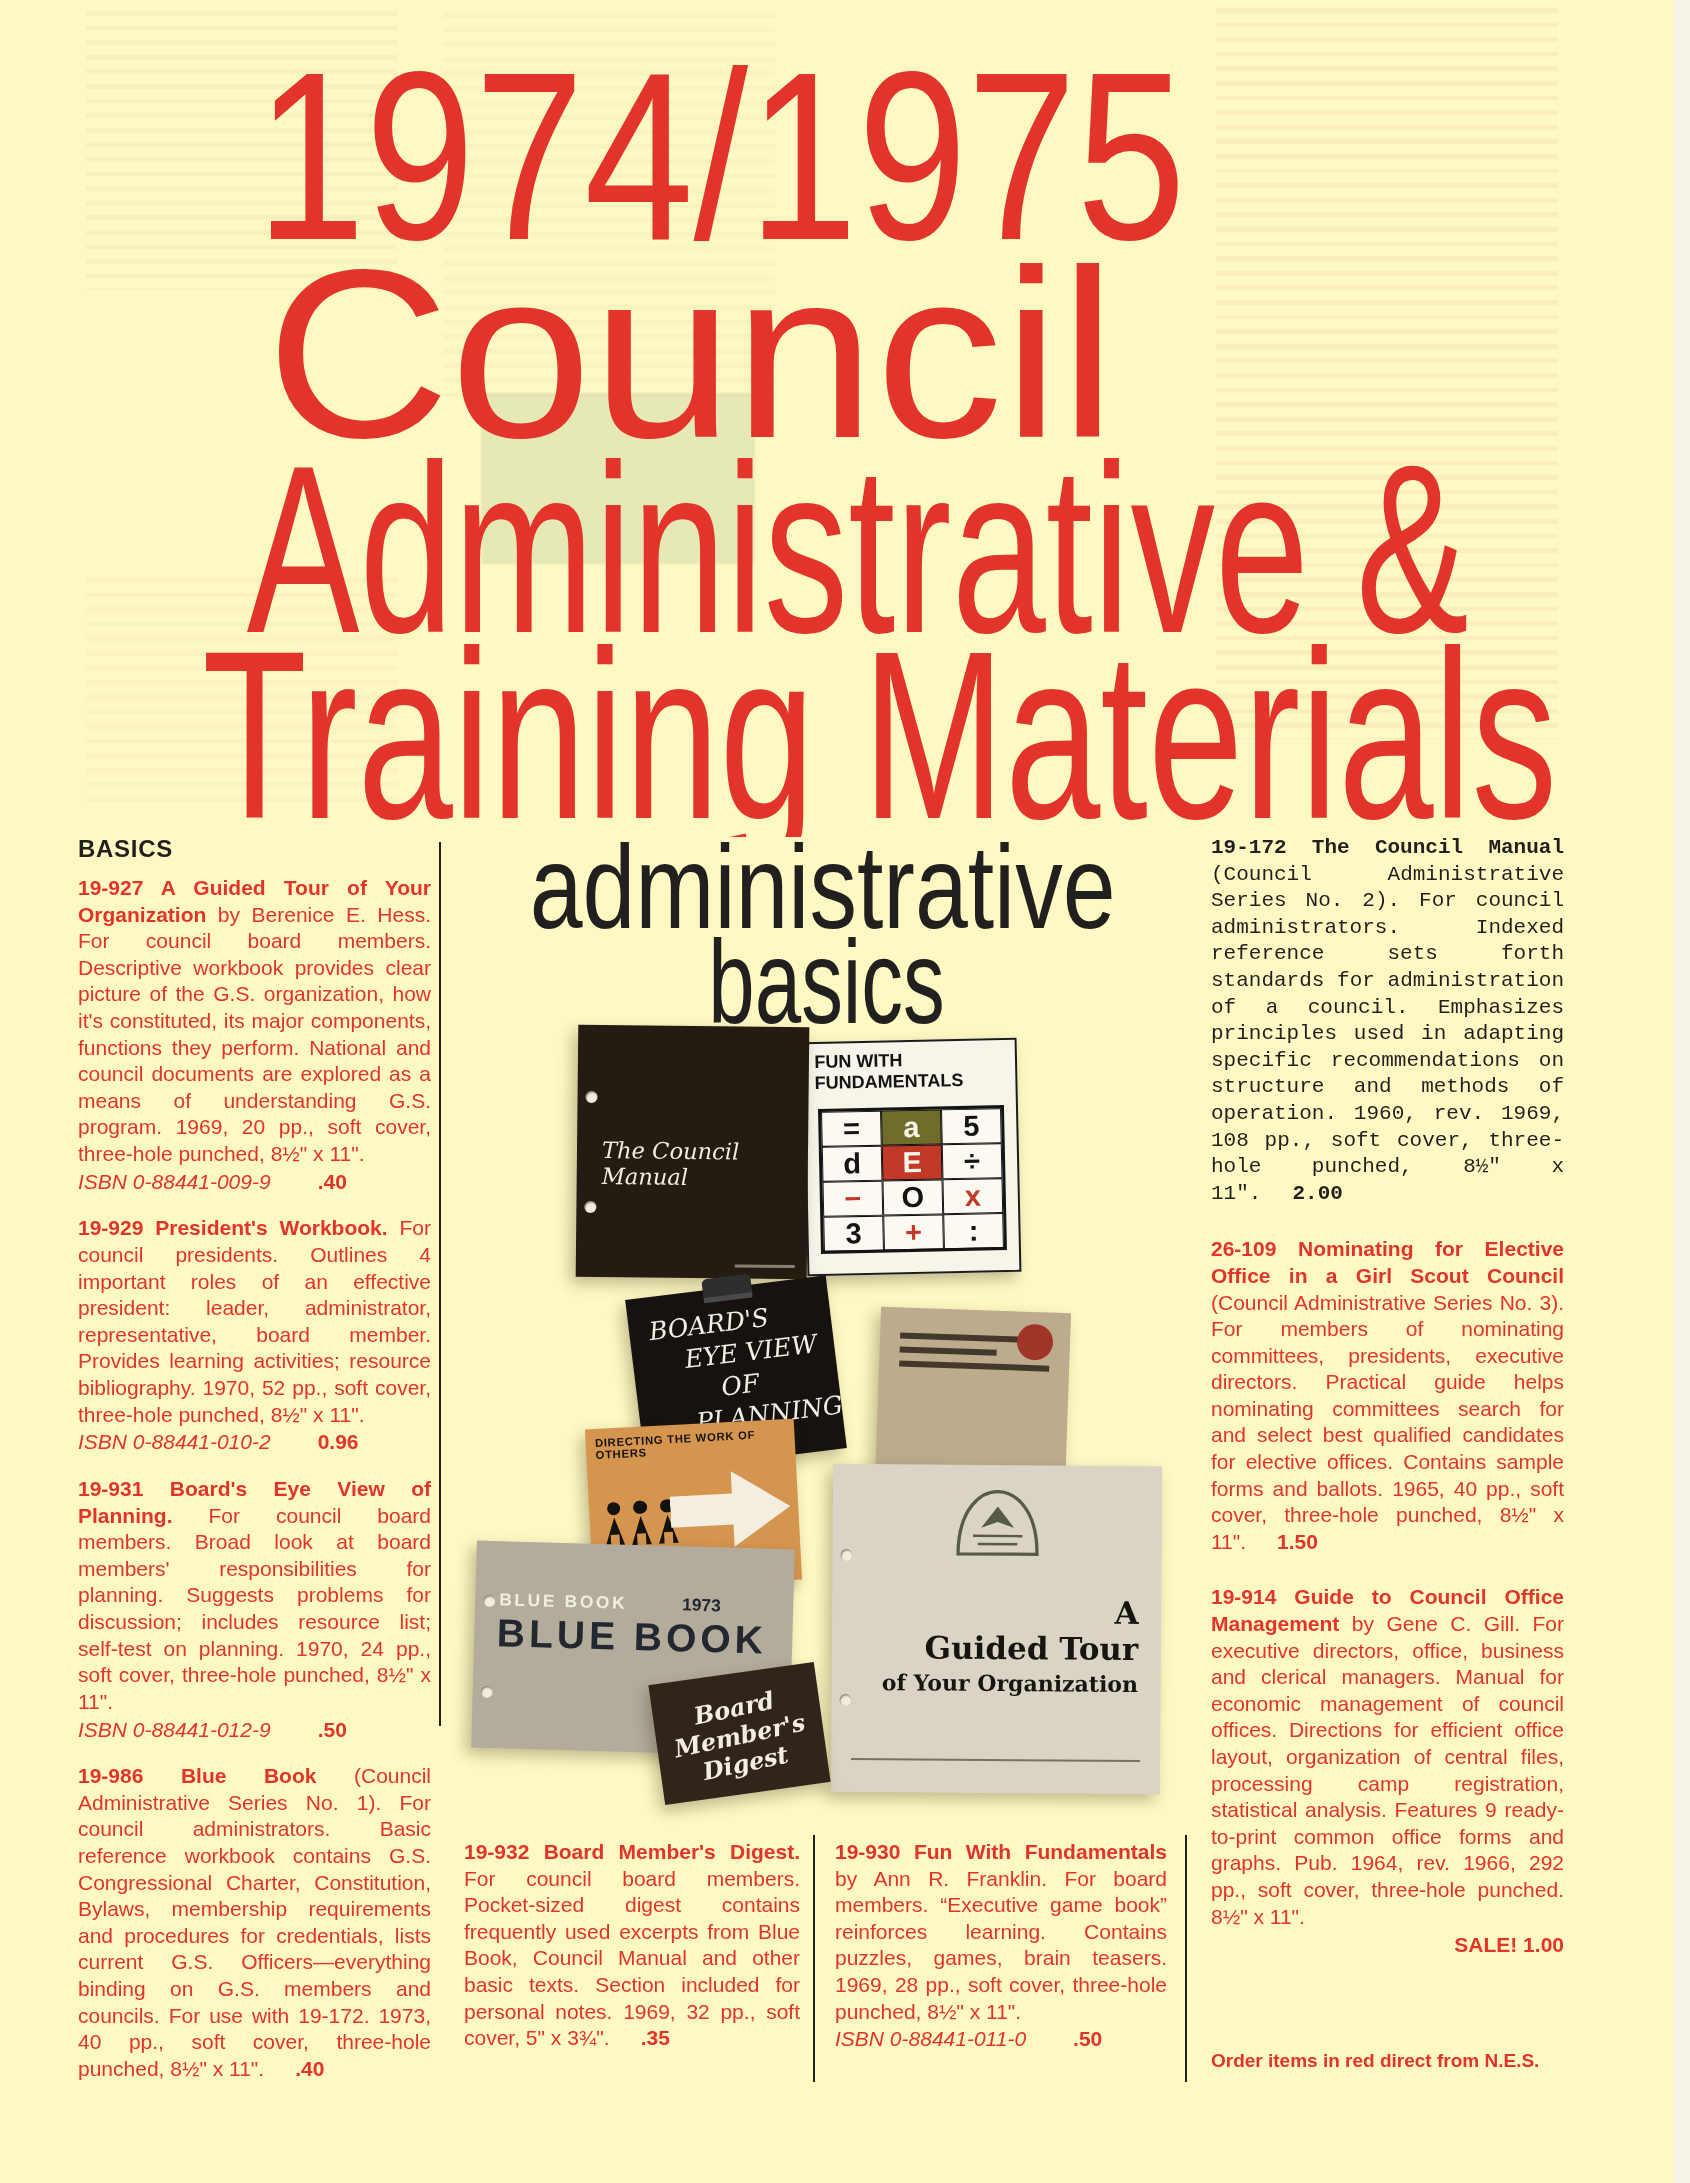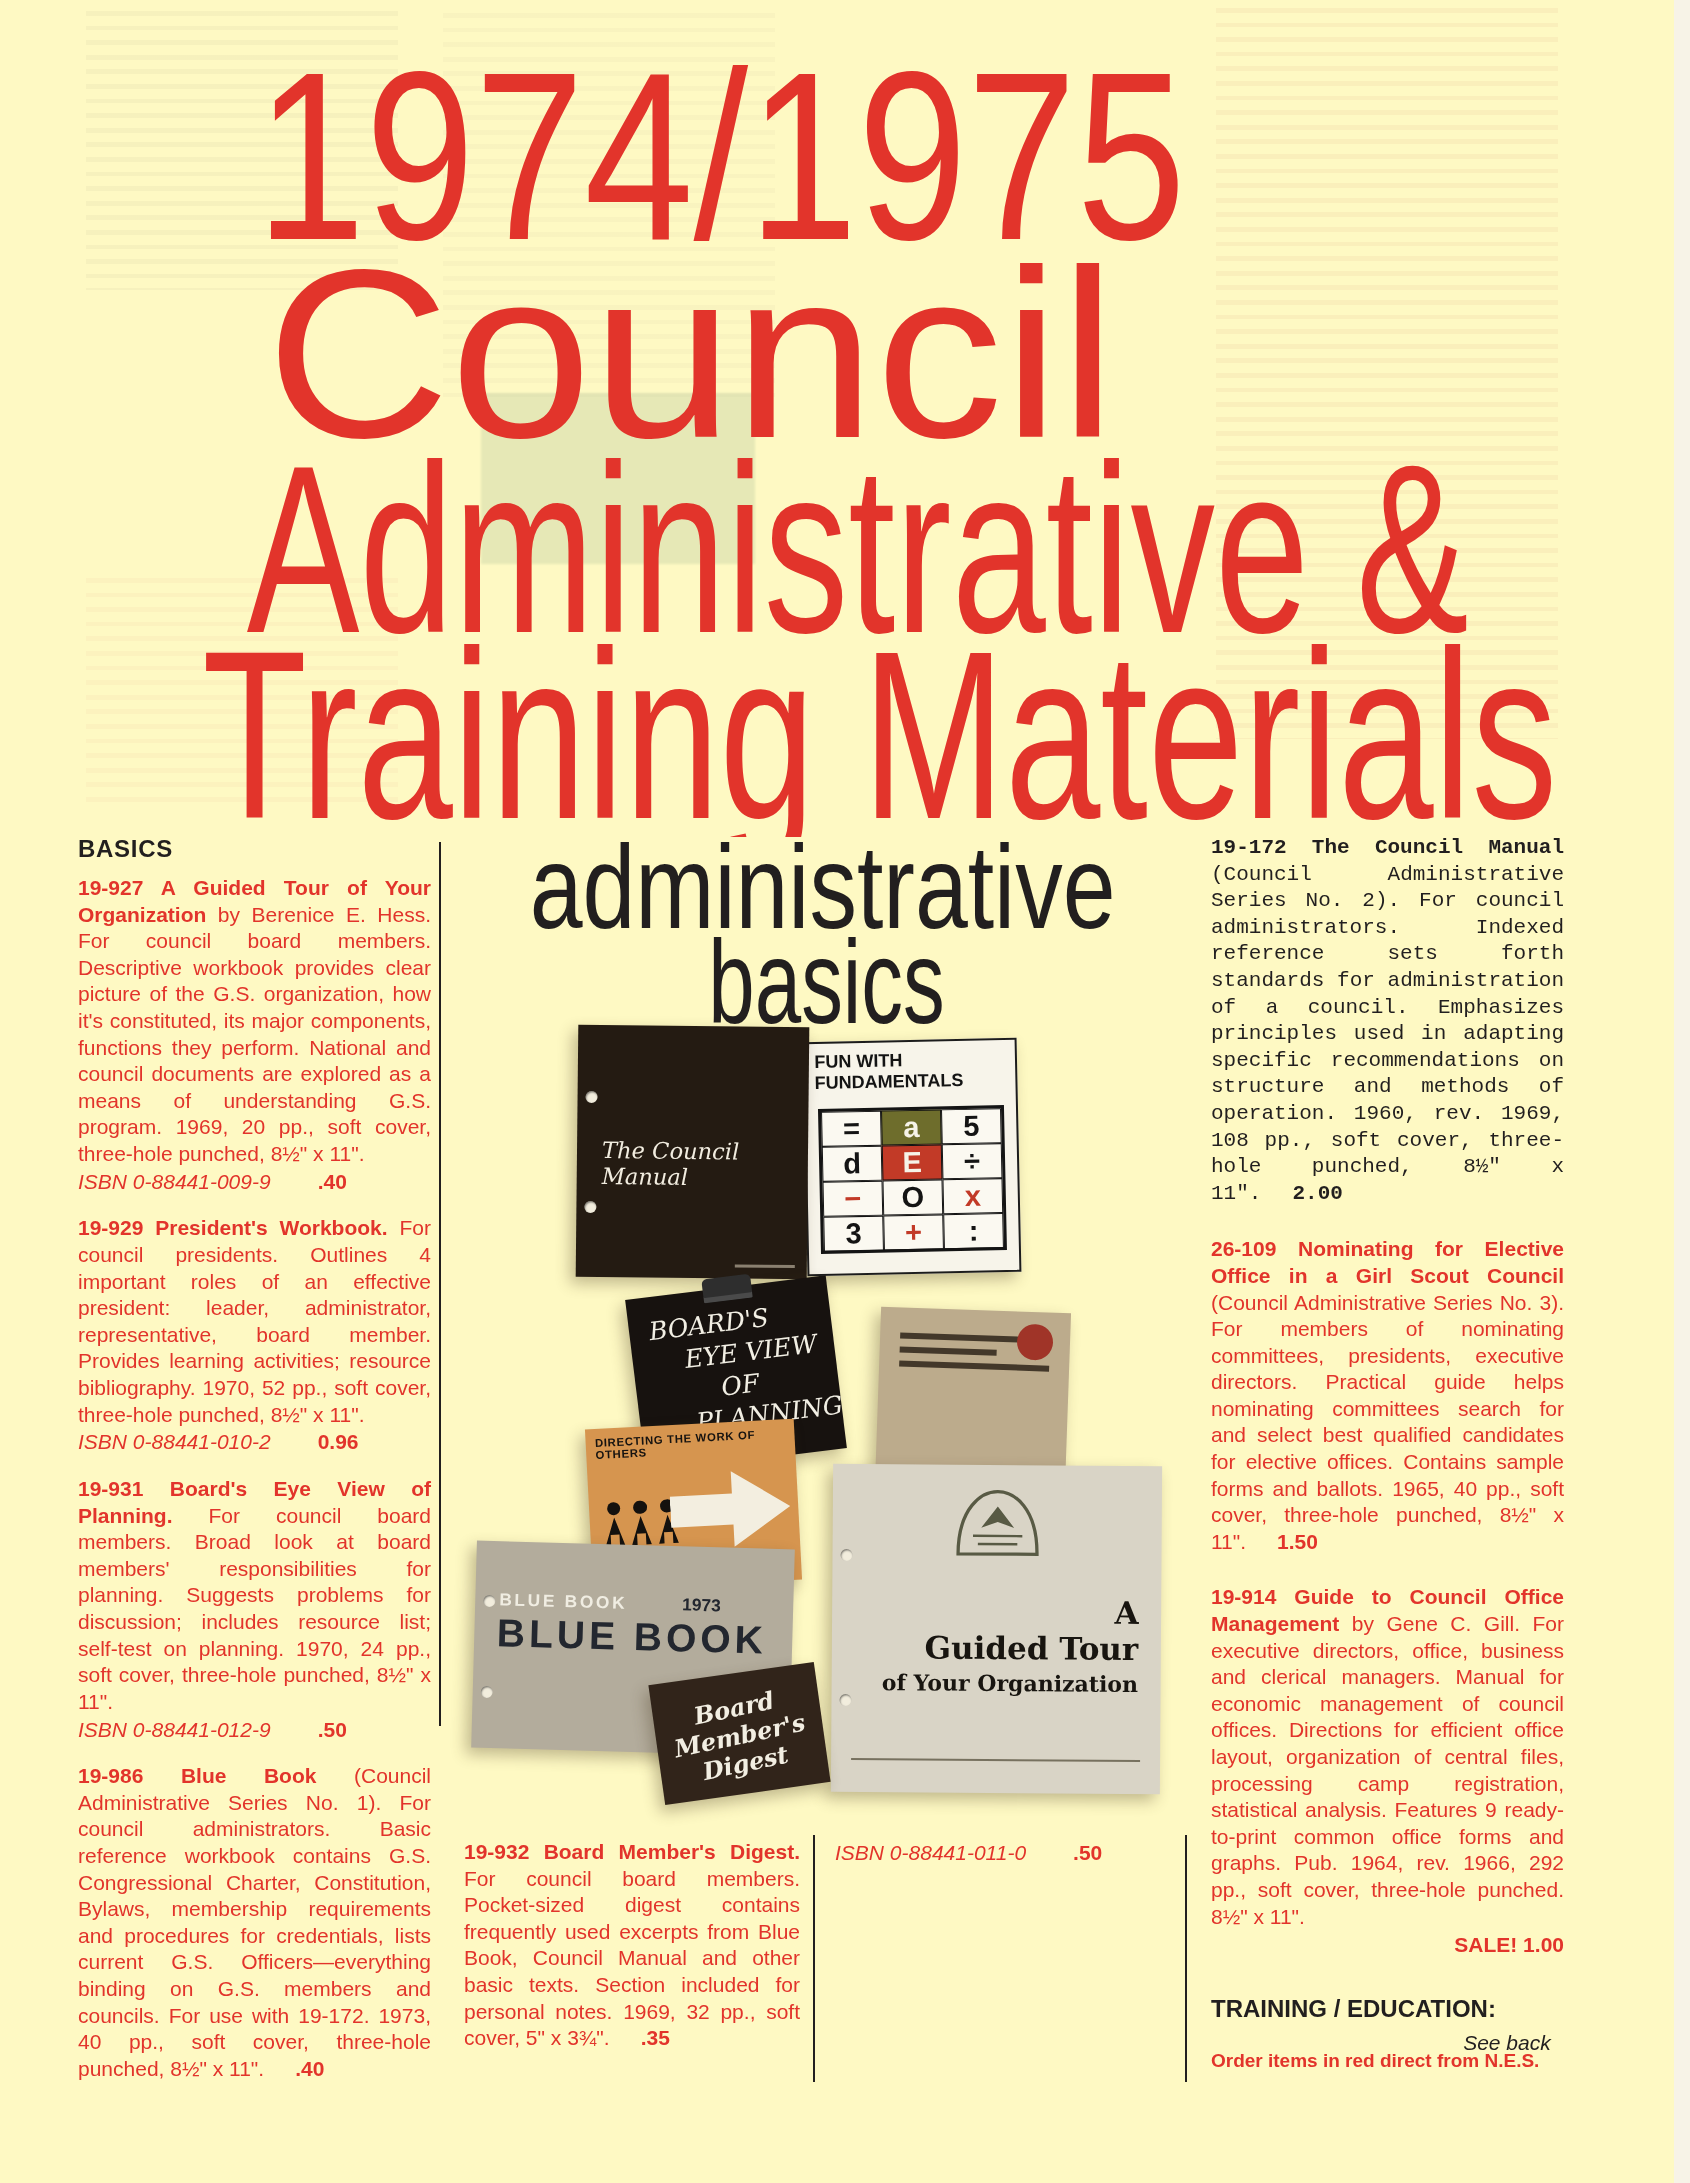--- a/index.html
+++ b/index.html
@@ -248,40 +248,37 @@
       </div>
       <div class="gt-footer"></div>
     </div>
   </div>
 
   <article id="entry-19932" class="entry red">
     <p><span class="lead">19-932 Board Member's Digest.</span><span>For council board members. Pocket-sized digest contains frequently used excerpts from Blue Book, Council Manual and other basic texts. Section included for personal notes. 1969, 32 pp., soft cover, 5" x 3¾".</span><span class="price-inline">.35</span></p>
   </article>
 
   <article id="entry-19930" class="entry red">
+    <p><span class="lead">19-930 Fun With Fundamentals</span><span>by Ann R. Franklin. For board members. “Executive game book” reinforces learning. Contains puzzles, games, brain teasers. 1969, 28 pp., soft cover, three-hole punched, 8½" x 11".</span></p>
     <div class="isbn-line"><span class="isbn">ISBN 0-88441-011-0</span><span class="price">.50</span></div>
   </article>
 
   <section id="col-right" class="col">
 
     <article class="entry black gap-lg">
       <p><span class="lead">19-172 The Council Manual</span><span>(Council Administrative Series No. 2). For council administrators. Indexed reference sets forth standards for administration of a council. Emphasizes principles used in adapting specific recommendations on structure and methods of operation. 1960, rev. 1969, 108 pp., soft cover, three-hole punched, 8½" x 11".</span><span class="price-inline">2.00</span></p>
     </article>
 
     <article class="entry red gap-lg">
       <p><span class="lead">26-109 Nominating for Elective Office in a Girl Scout Council</span><span>(Council Administrative Series No. 3). For members of nominating committees, presidents, executive directors. Practical guide helps nominating committees search for and select best qualified candidates for elective offices. Contains sample forms and ballots. 1965, 40 pp., soft cover, three-hole punched, 8½" x 11".</span><span class="price-inline">1.50</span></p>
     </article>
 
     <article class="entry red">
       <p><span class="lead">19-914 Guide to Council Office Management</span><span>by Gene C. Gill. For executive directors, office, business and clerical managers. Manual for economic management of council offices. Directions for efficient office layout, organization of central files, processing camp registration, statistical analysis. Features 9 ready-to-print common office forms and graphs. Pub. 1964, rev. 1966, 292 pp., soft cover, three-hole punched. 8½" x 11".</span></p>
       <div class="price-line">SALE! 1.00</div>
     </article>
 
-    <div id="training-block">
-      <div class="training-label">TRAINING / EDUCATION:</div>
-      <div class="training-note">See back</div>
-    </div>
   </section>
 
   <div id="order-note">Order items in red direct from N.E.S.</div>
 
 </div>
 
 
 </body></html>

